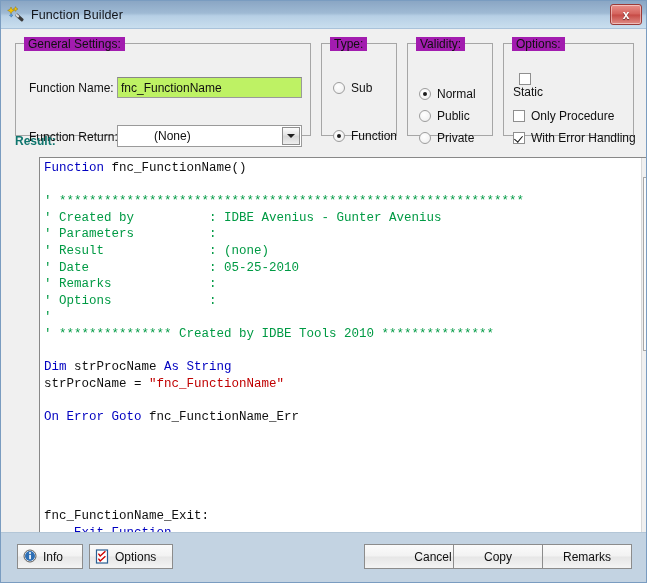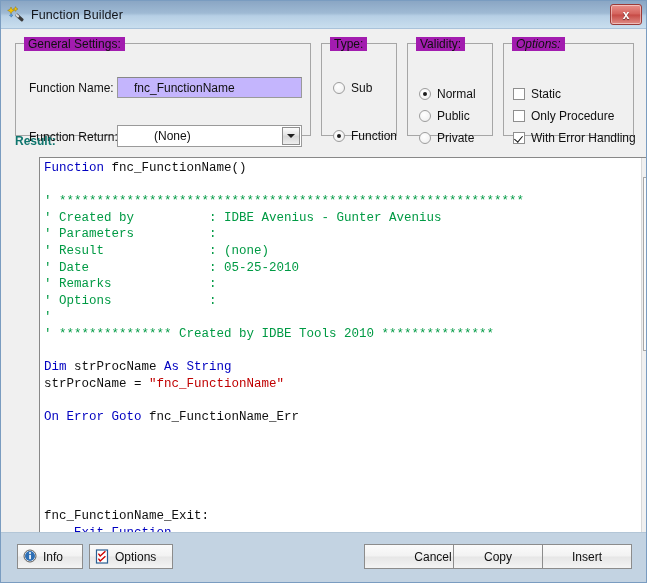--- a/index.html
+++ b/index.html
@@ -86,38 +86,38 @@
     left: 8px;
     padding: 0 4px;
     background: #a21caf;
     font-size: 12px;
     color: #101010;
     white-space: nowrap;
   }
   #grp-general { left: 14px;  top: 14px; width: 296px; height: 93px; }
   #grp-type    { left: 320px; top: 14px; width: 76px;  height: 93px; }
   #grp-valid   { left: 406px; top: 14px; width: 86px;  height: 93px; }
-  #grp-options { left: 502px; top: 14px; width: 131px; height: 93px; font-style: italic; }
+  #grp-options { left: 502px; top: 14px; width: 131px; height: 93px; }
 
   
   .field-label {
     position: absolute;
     font-size: 12px;
     color: #101010;
     white-space: nowrap;
   }
   .textbox {
     position: absolute;
     box-sizing: border-box;
-    background: #c4b5fd;
+    background: #bef264;
     border: 1px solid #9a9a9a;
     border-top-color: #878787;
     font-size: 12px;
     color: #101010;
-    padding: 2px 16px;
+    padding: 2px 3px;
     outline: none;
     font-family: "Liberation Sans", sans-serif;
   }
   .combo {
     position: absolute;
     box-sizing: border-box;
     background: #ffffff;
     border: 1px solid #9a9a9a;
     display: flex;
     align-items: stretch;
@@ -364,21 +364,21 @@
       <span>Public</span>
     </div>
     <div class="opt-row" style="left:418px; top:102px;">
       <span class="radio"></span>
       <span>Private</span>
     </div>
 
     <div class="group" id="grp-options">
       <span class="legend">Options:</span>
     </div>
-    <div class="opt-row" style="left:512px; top:58px;">
+    <div class="opt-row" style="left:512px; top:44px;flex-direction:column;">
       <span class="checkbox"></span>
       <span>Static</span>
     </div>
     <div class="opt-row" style="left:512px; top:80px;">
       <span class="checkbox"></span>
       <span>Only Procedure</span>
     </div>
     <div class="opt-row" style="left:512px; top:102px;">
       <span class="checkbox checked"></span>
       <span>With Error Handling</span>
@@ -452,16 +452,16 @@
     <span class="btn-lbl">Options</span>
   </div>
 
   <div class="btn" id="btn-cancel">
     <span class="btn-lbl">Cancel</span>
   </div>
   <div class="btn" id="btn-copy">
     <span class="btn-lbl">Copy</span>
   </div>
   <div class="btn" id="btn-insert">
-    <span class="btn-lbl">Insert</span>
+    <span class="btn-lbl">Remarks</span>
   </div>
 
 </div>
 
 </body></html>

